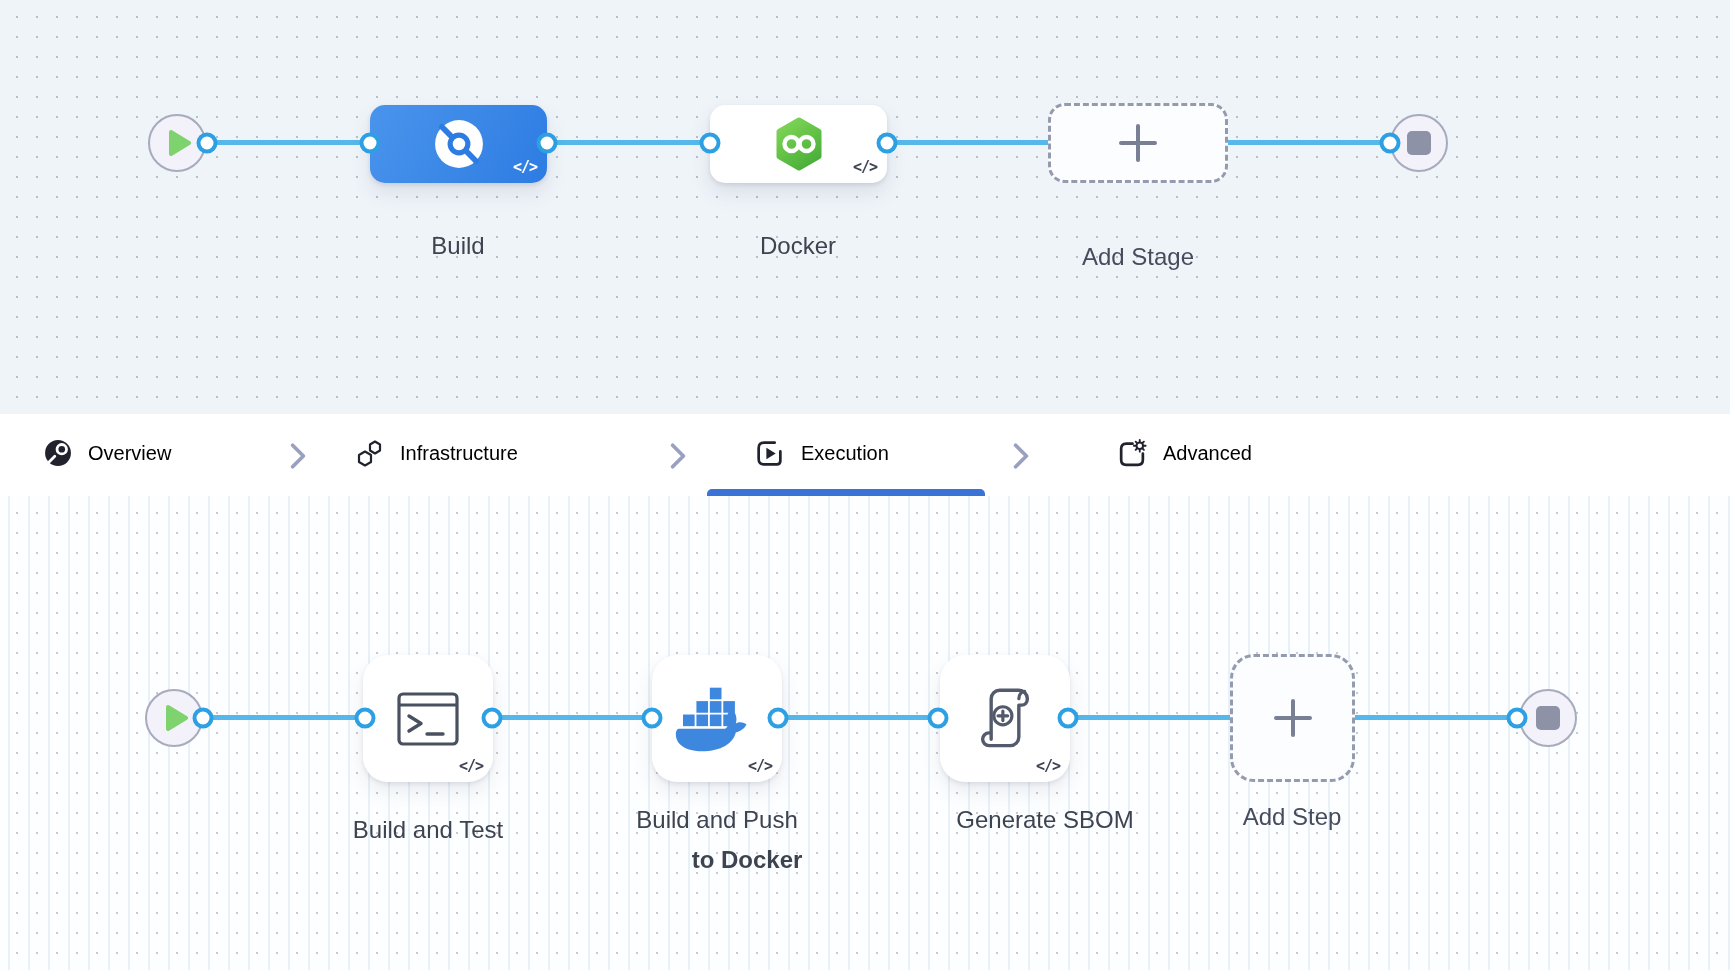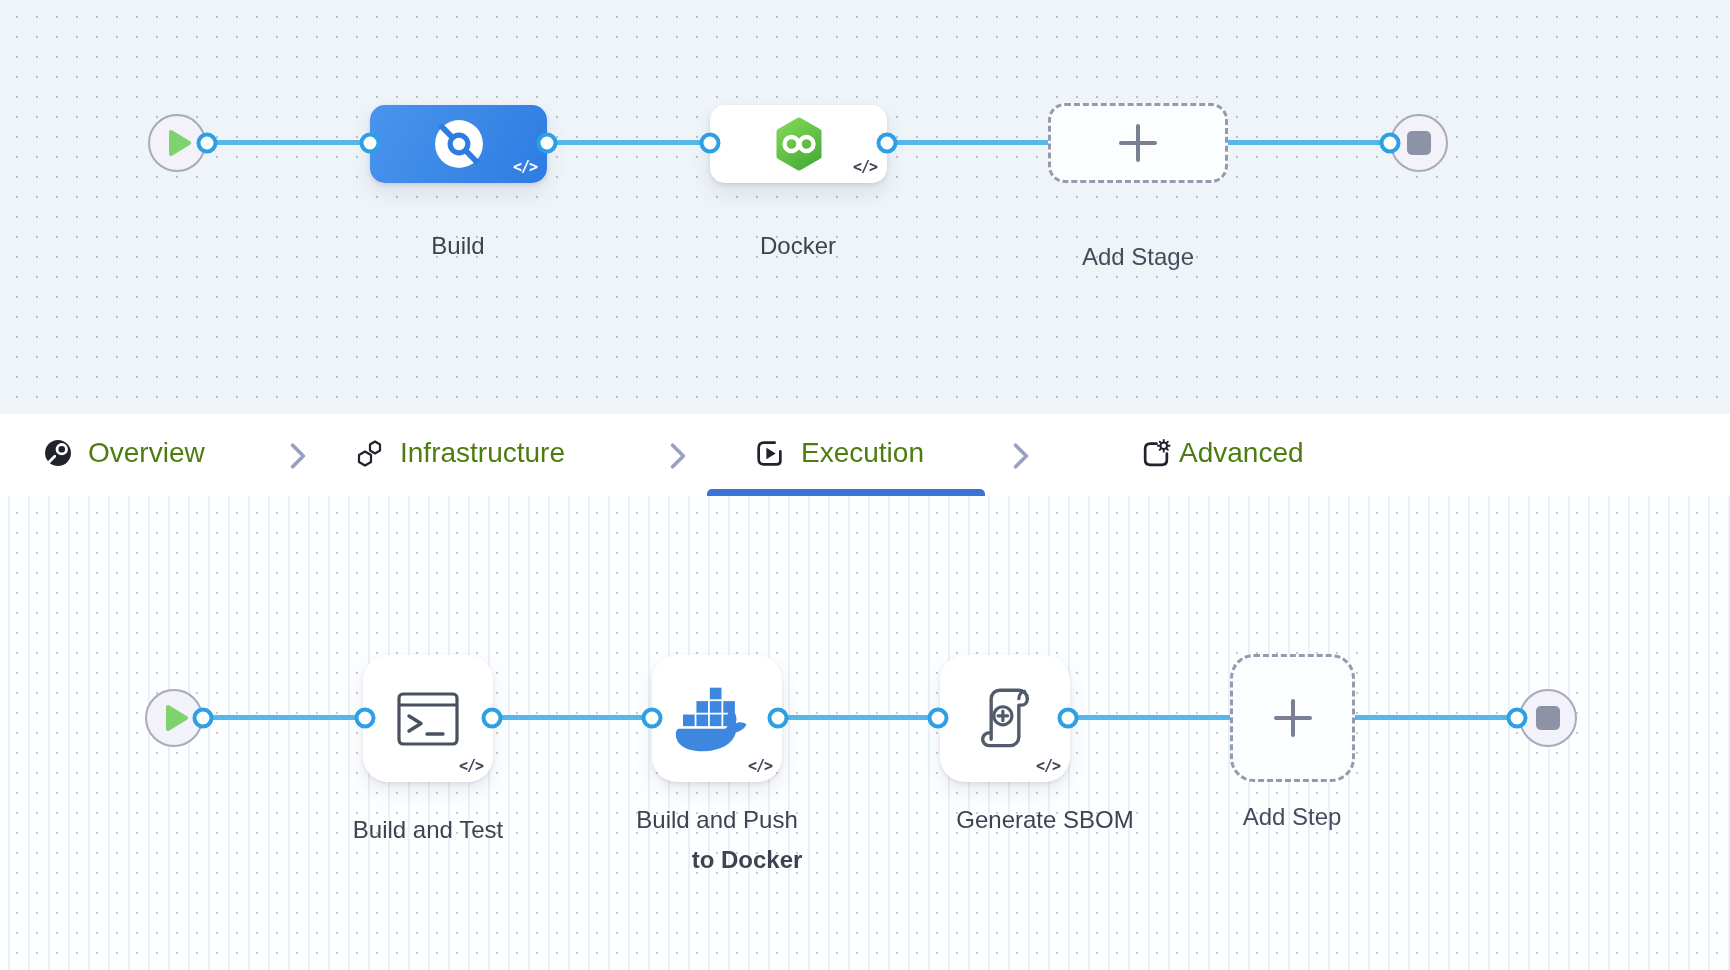--- a/index.html
+++ b/index.html
@@ -26,21 +26,21 @@
   }
   
   .tabbar{
     position:absolute;left:0;top:414px;width:1730px;height:82px;
     background:#ffffff;z-index:10;
   }
   .tab{
     position:absolute;top:22px;height:34px;display:flex;align-items:center;gap:16px;
     cursor:pointer;
   }
-  .tab-label{font-size:28px;color:#4d7c0f;white-space:nowrap;text-align:center;}
+  .tab-label{font-size:20px;color:#000000;white-space:nowrap;text-align:center;}
   .tab-chevron{position:absolute;top:28px;}
   .tab-underline{
     position:absolute;top:75px;height:7px;border-radius:5px 5px 0 0;
   }
   
   .pipe-line{
     position:absolute;height:5px;border-radius:3px;z-index:2;
   }
   .pipe-dot{
     position:absolute;width:13px;height:13px;background:#fff;
@@ -172,21 +172,21 @@
       <path d="M20 4.5 H10 C6 4.5 4.5 6 4.5 10 V20 C4.5 24 6 25.5 10 25.5 H22 C24.5 25.5 25.5 24.5 25.5 22 V13" fill="none" stroke="#20222e" stroke-width="2.6" stroke-linecap="round"></path>
       <polygon points="12,9.5 21,15 12,20.5" fill="#20222e"></polygon>
     </svg>
     <span class="tab-label">Execution</span>
   </div>
 
   <svg class="tab-chevron" width="22" height="28" viewBox="0 0 18 26" style="left:1010px;">
     <polyline points="4,3 14,13 4,23" fill="none" stroke="#9aa0bf" stroke-width="3.5" stroke-linecap="round" stroke-linejoin="round"></polyline>
   </svg>
 
-  <div class="tab" style="left:1140px;gap:8px;">
+  <div class="tab" style="left:1116px;">
     <svg width="31" height="31" viewBox="0 0 30 30">
       <path d="M16 5.5 H10 C6.5 5.5 5 7 5 10.5 V21 C5 24.5 6.5 26 10 26 H21 C24.5 26 26 24.5 26 21 V15" fill="none" stroke="#20222e" stroke-width="2.6" stroke-linecap="round"></path>
       <circle cx="23" cy="7.5" r="3.2" fill="none" stroke="#20222e" stroke-width="2"></circle>
       <g stroke="#20222e" stroke-width="1.8" stroke-linecap="round">
         <line x1="23" y1="1.8" x2="23" y2="3.4"></line>
           <line x1="23" y1="11.6" x2="23" y2="13.2"></line>
         <line x1="17.3" y1="7.5" x2="18.9" y2="7.5"></line>
           <line x1="27.1" y1="7.5" x2="28.7" y2="7.5"></line>
         <line x1="19" y1="3.5" x2="20.1" y2="4.6"></line>
           <line x1="25.9" y1="10.4" x2="27" y2="11.5"></line>

